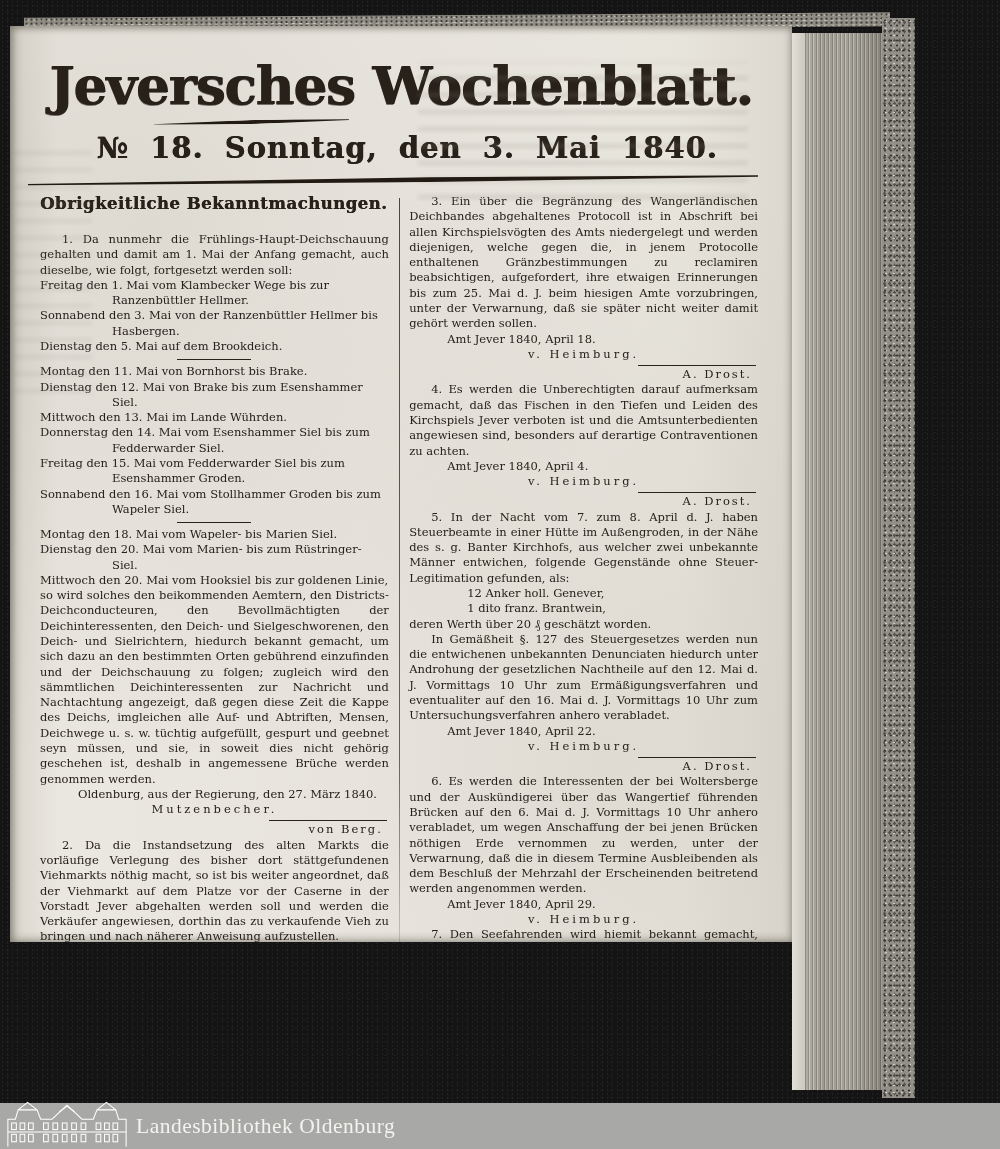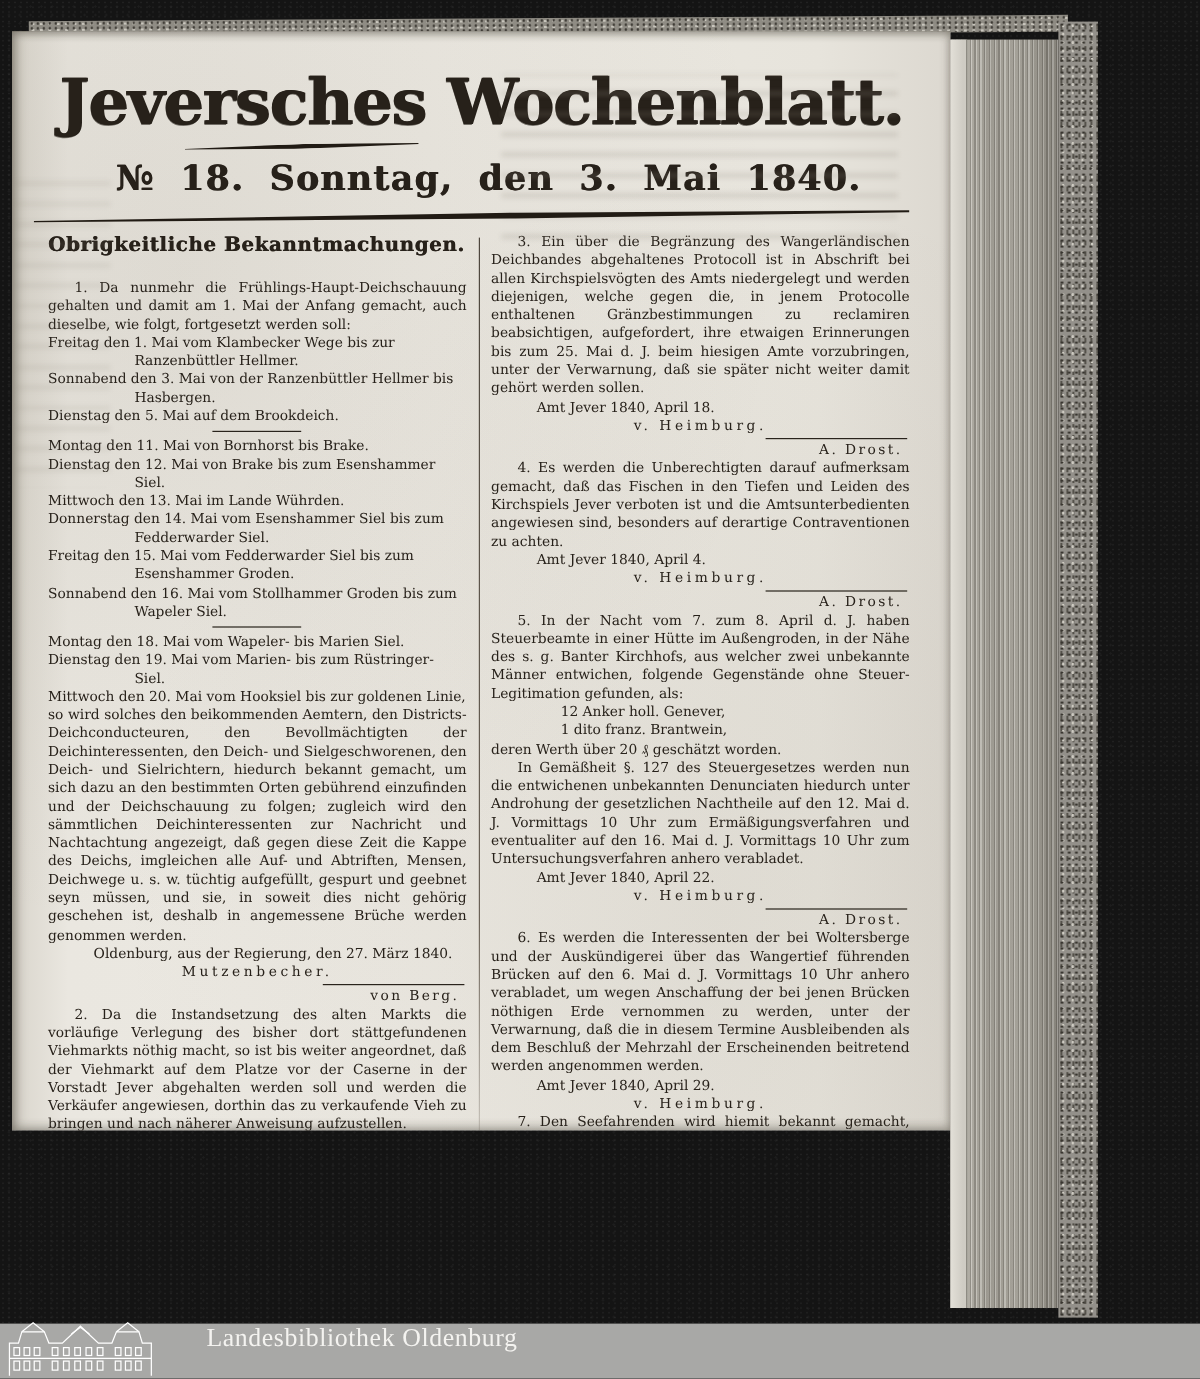--- a/index.html
+++ b/index.html
@@ -101,21 +101,21 @@
   .sig-center { text-align:center !important; letter-spacing:3px; }
   .sig-words { text-align:center !important; word-spacing:14px; letter-spacing:1.5px; }
   .sig-rule { width:118px; border-top:1.6px solid #29231c; margin:3px 2px 1px auto; }
   .sig-right { text-align:right !important; letter-spacing:2px; padding-right:6px; }
   .goods { padding-left:58px; text-align:left !important; }
 
   
   .footer-bar {
     position:absolute; left:0; top:1103px; width:1000px; height:46px;
     background:#a8a8a6;
-    display:flex; padding-left:36px;
+    display:flex; align-items:center;
   }
   .footer-logo { position:absolute; left:6px; top:-6px; width:122px; height:52px; }
   .footer-label {
     margin-left:136px; color:#f4f3f0;
     font-family:"Liberation Serif", serif; font-size:21.5px; letter-spacing:.5px;
   }
 </style>
 </head>
 <body>
 
@@ -144,21 +144,21 @@
       <p class="entry">Dienstag den 5. Mai auf dem Brookdeich.</p>
       <div class="divider"></div>
       <p class="entry">Montag den 11. Mai von Bornhorst bis Brake.</p>
       <p class="entry">Dienstag den 12. Mai von Brake bis zum Esenshammer Siel.</p>
       <p class="entry">Mittwoch den 13. Mai im Lande Wührden.</p>
       <p class="entry">Donnerstag den 14. Mai vom Esenshammer Siel bis zum Fedderwarder Siel.</p>
       <p class="entry">Freitag den 15. Mai vom Fedderwarder Siel bis zum Esenshammer Groden.</p>
       <p class="entry">Sonnabend den 16. Mai vom Stollhammer Groden bis zum Wapeler Siel.</p>
       <div class="divider"></div>
       <p class="entry">Montag den 18. Mai vom Wapeler- bis Marien Siel.</p>
-      <p class="entry">Dienstag den 19. Mai vom Marien- bis zum Rüstringer- Siel.</p>
+      <p class="entry">Dienstag den 20. Mai vom Marien- bis zum Rüstringer- Siel.</p>
       <p class="entry">Mittwoch den 20. Mai vom Hooksiel bis zur goldenen Linie,</p>
       <p>so wird solches den beikommenden Aemtern, den Districts-Deichconducteuren, den Bevollmächtigten der Deichinteressenten, den Deich- und Sielgeschworenen, den Deich- und Sielrichtern, hiedurch bekannt gemacht, um sich dazu an den bestimmten Orten gebührend einzufinden und der Deichschauung zu folgen; zugleich wird den sämmtlichen Deichinteressenten zur Nachricht und Nachtachtung angezeigt, daß gegen diese Zeit die Kappe des Deichs, imgleichen alle Auf- und Abtriften, Mensen, Deichwege u. s. w. tüchtig aufgefüllt, gespurt und geebnet seyn müssen, und sie, in soweit dies nicht gehörig geschehen ist, deshalb in angemessene Brüche werden genommen werden.</p>
       <p class="dateline">Oldenburg, aus der Regierung, den 27. März 1840.</p>
       <p class="sig-center">Mutzenbecher.</p>
       <div class="sig-rule"></div>
       <p class="sig-right">von Berg.</p>
       <p class="indent">2. Da die Instandsetzung des alten Markts die vorläufige Verlegung des bisher dort stättgefundenen Viehmarkts nöthig macht, so ist bis weiter angeordnet, daß der Viehmarkt auf dem Platze vor der Caserne in der Vorstadt Jever abgehalten werden soll und werden die Verkäufer angewiesen, dorthin das zu verkaufende Vieh zu bringen und nach näherer Anweisung aufzustellen.</p>
       <p class="dateline">Jever 1840, April 21.</p>
       <p class="sig-words">Amt und Bornhorst.</p>
       <p class="sig-words">Drost.  Eden.  Hollmann.</p>

